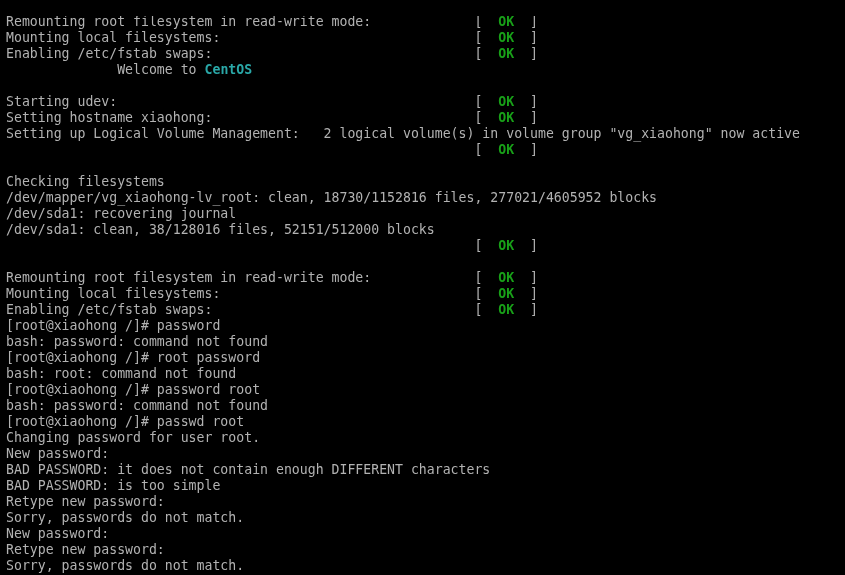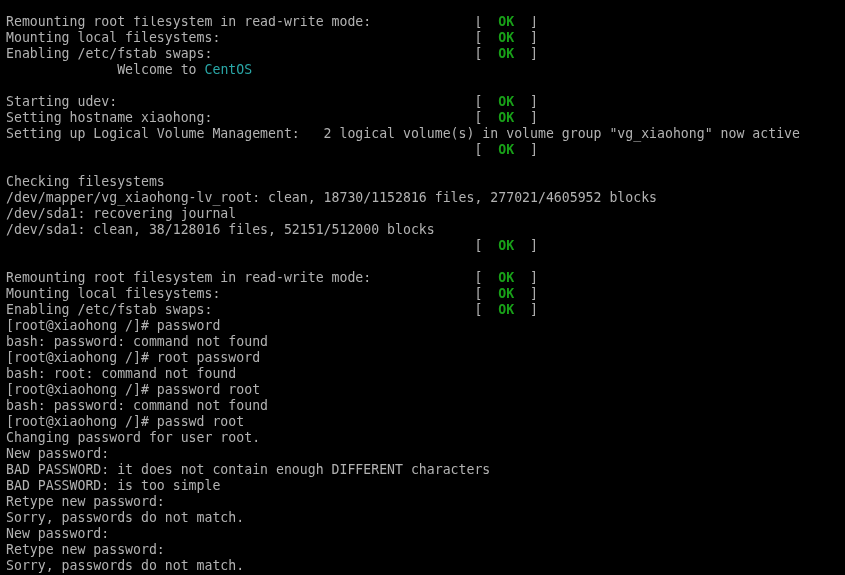--- a/index.html
+++ b/index.html
@@ -37,21 +37,21 @@
   }
   .line {
     height: 16px;
     line-height: 16px;
     white-space: pre;
     font-family: "DejaVu Sans Mono", "Liberation Mono", monospace;
     font-size: 13.2px;
   }
   .fg-default { color: #b2b2b2; }
   .fg-green   { color: #18a018; font-weight: bold; }
-  .fg-cyan    { color: #2aa8a8; font-weight: normal; }
+  .fg-cyan    { color: #2aa8a8; font-weight: bold; }
   .fg-bracket { color: #b2b2b2; }
   .blank { height: 16px; }
 </style>
 </head>
 <body>
 
 <div id="terminal">
   <div id="screen"><div class="line" id="line-1"><span class="fg-default">Remounting root filesystem in read-write mode:             </span><span class="fg-bracket">[  </span><span class="fg-green">OK</span><span class="fg-bracket">  ]</span></div><div class="line" id="line-2"><span class="fg-default">Mounting local filesystems:                                </span><span class="fg-bracket">[  </span><span class="fg-green">OK</span><span class="fg-bracket">  ]</span></div><div class="line" id="line-3"><span class="fg-default">Enabling /etc/fstab swaps:                                 </span><span class="fg-bracket">[  </span><span class="fg-green">OK</span><span class="fg-bracket">  ]</span></div><div class="line" id="line-4"><span class="fg-default">              Welcome to </span><span class="fg-cyan">CentOS</span></div><div class="line blank" id="line-5">&nbsp;</div><div class="line" id="line-6"><span class="fg-default">Starting udev:                                             </span><span class="fg-bracket">[  </span><span class="fg-green">OK</span><span class="fg-bracket">  ]</span></div><div class="line" id="line-7"><span class="fg-default">Setting hostname xiaohong:                                 </span><span class="fg-bracket">[  </span><span class="fg-green">OK</span><span class="fg-bracket">  ]</span></div><div class="line" id="line-8"><span class="fg-default">Setting up Logical Volume Management:   2 logical volume(s) in volume group "vg_xiaohong" now active</span></div><div class="line" id="line-9"><span class="fg-default">                                                           </span><span class="fg-bracket">[  </span><span class="fg-green">OK</span><span class="fg-bracket">  ]</span></div><div class="line blank" id="line-10">&nbsp;</div><div class="line" id="line-11"><span class="fg-default">Checking filesystems</span></div><div class="line" id="line-12"><span class="fg-default">/dev/mapper/vg_xiaohong-lv_root: clean, 18730/1152816 files, 277021/4605952 blocks</span></div><div class="line" id="line-13"><span class="fg-default">/dev/sda1: recovering journal</span></div><div class="line" id="line-14"><span class="fg-default">/dev/sda1: clean, 38/128016 files, 52151/512000 blocks</span></div><div class="line" id="line-15"><span class="fg-default">                                                           </span><span class="fg-bracket">[  </span><span class="fg-green">OK</span><span class="fg-bracket">  ]</span></div><div class="line blank" id="line-16">&nbsp;</div><div class="line" id="line-17"><span class="fg-default">Remounting root filesystem in read-write mode:             </span><span class="fg-bracket">[  </span><span class="fg-green">OK</span><span class="fg-bracket">  ]</span></div><div class="line" id="line-18"><span class="fg-default">Mounting local filesystems:                                </span><span class="fg-bracket">[  </span><span class="fg-green">OK</span><span class="fg-bracket">  ]</span></div><div class="line" id="line-19"><span class="fg-default">Enabling /etc/fstab swaps:                                 </span><span class="fg-bracket">[  </span><span class="fg-green">OK</span><span class="fg-bracket">  ]</span></div><div class="line" id="line-20"><span class="fg-default">[root@xiaohong /]# password</span></div><div class="line" id="line-21"><span class="fg-default">bash: password: command not found</span></div><div class="line" id="line-22"><span class="fg-default">[root@xiaohong /]# root password</span></div><div class="line" id="line-23"><span class="fg-default">bash: root: command not found</span></div><div class="line" id="line-24"><span class="fg-default">[root@xiaohong /]# password root</span></div><div class="line" id="line-25"><span class="fg-default">bash: password: command not found</span></div><div class="line" id="line-26"><span class="fg-default">[root@xiaohong /]# passwd root</span></div><div class="line" id="line-27"><span class="fg-default">Changing password for user root.</span></div><div class="line" id="line-28"><span class="fg-default">New password:</span></div><div class="line" id="line-29"><span class="fg-default">BAD PASSWORD: it does not contain enough DIFFERENT characters</span></div><div class="line" id="line-30"><span class="fg-default">BAD PASSWORD: is too simple</span></div><div class="line" id="line-31"><span class="fg-default">Retype new password:</span></div><div class="line" id="line-32"><span class="fg-default">Sorry, passwords do not match.</span></div><div class="line" id="line-33"><span class="fg-default">New password:</span></div><div class="line" id="line-34"><span class="fg-default">Retype new password:</span></div><div class="line" id="line-35"><span class="fg-default">Sorry, passwords do not match.</span></div><div class="line" id="line-36"><span class="fg-default">New password:</span></div><div class="line" id="line-37"><span class="fg-default">Retype new password:</span></div></div>
 </div>
 

